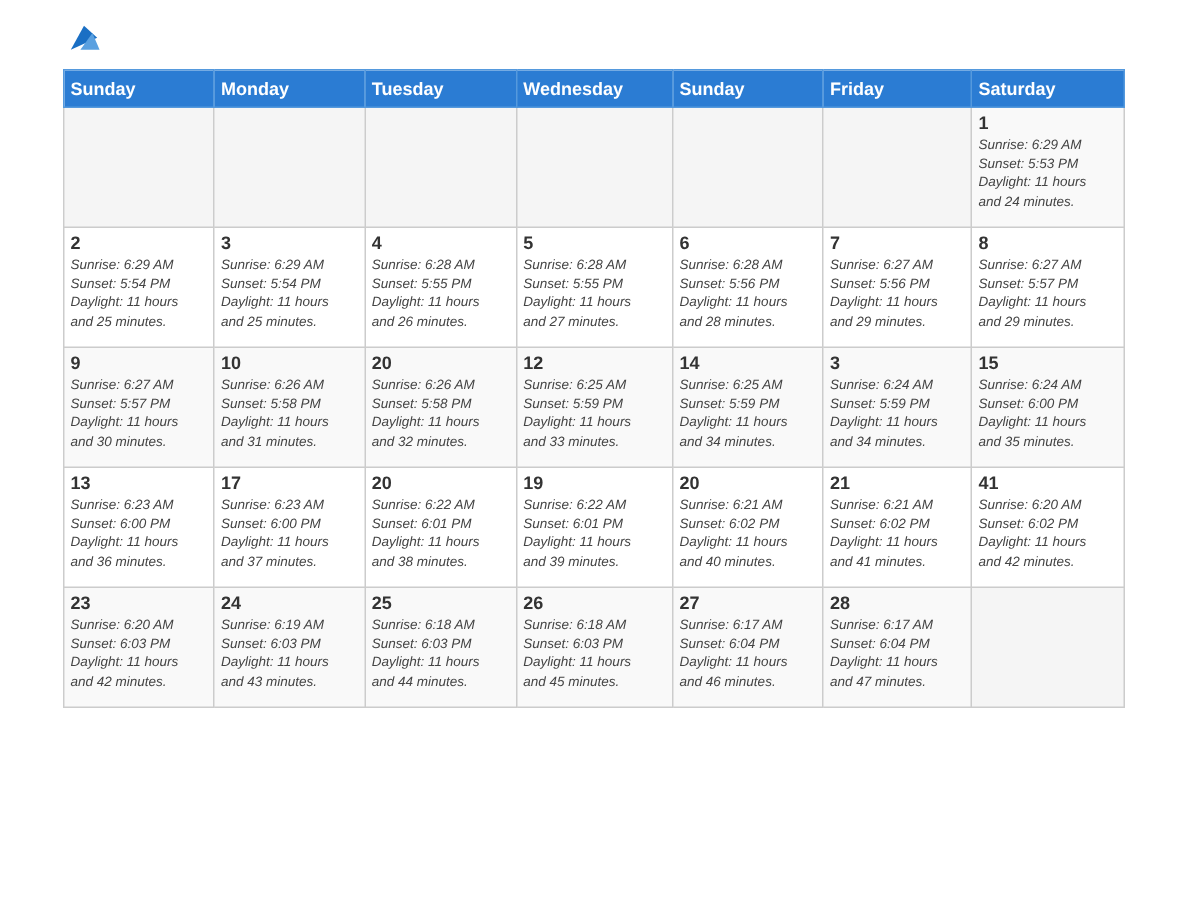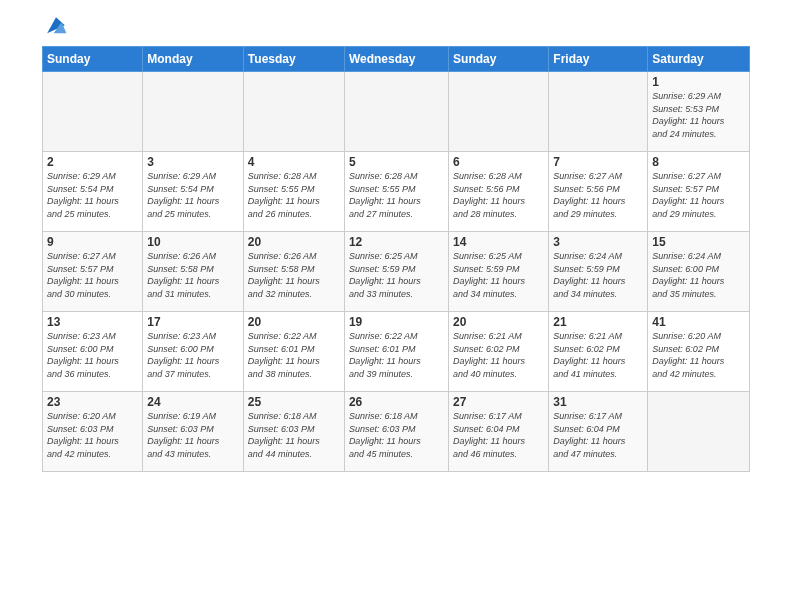--- a/index.html
+++ b/index.html
@@ -337,21 +337,21 @@
 and 45 minutes.</div>
           </td>
           <td>
             <div class="day-number">27</div>
             <div class="day-info" style="white-space: pre-line;">Sunrise: 6:17 AM
 Sunset: 6:04 PM
 Daylight: 11 hours
 and 46 minutes.</div>
           </td>
           <td>
-            <div class="day-number">31</div>
+            <div class="day-number">28</div>
             <div class="day-info" style="white-space: pre-line;">Sunrise: 6:17 AM
 Sunset: 6:04 PM
 Daylight: 11 hours
 and 47 minutes.</div>
           </td>
           <td class="empty"></td>
         </tr>
       </tbody>
   </table>
 </div>

